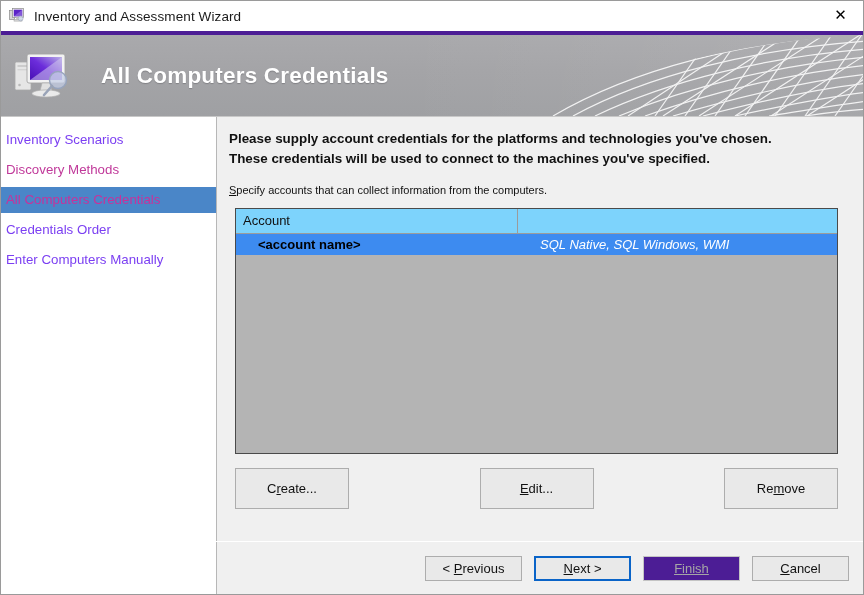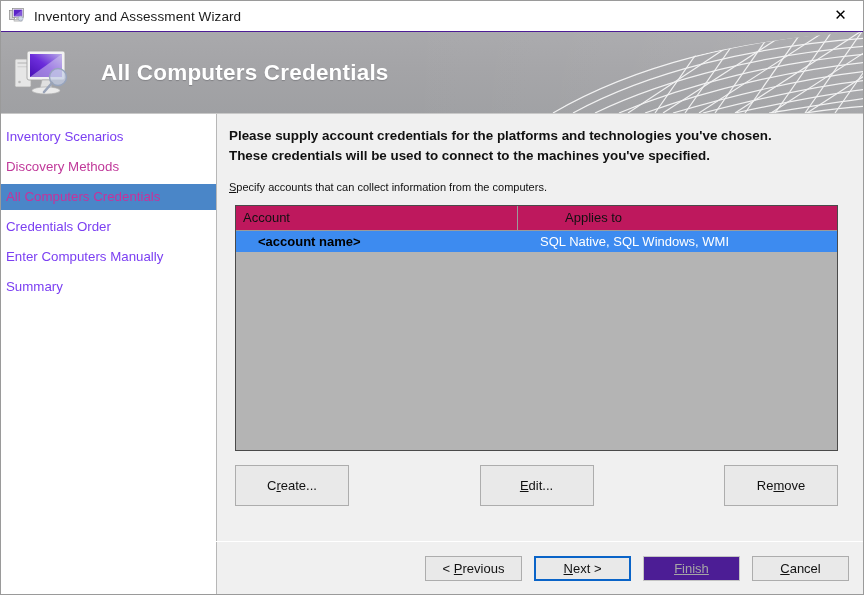--- a/index.html
+++ b/index.html
@@ -24,21 +24,21 @@
     overflow: hidden;
   }
 
   
   .titlebar {
     position: relative;
     height: 30px;
     background: #ffffff;
     display: flex;
     align-items: center;
-    border-bottom: 1px solid #4c1d95;
+    border-bottom: 4px solid #4c1d95;
   }
   .titlebar-icon {
     width: 18px;
     height: 18px;
     margin-left: 7px;
     margin-right: 8px;
     flex: 0 0 auto;
     position: relative;
   }
   .title-text {
@@ -160,24 +160,23 @@
     height: 246px;
     box-sizing: border-box;
     margin-left: 6px;
     margin-right: 3px;
     display: flex;
     flex-direction: column;
   }
   .list-head {
     display: flex;
     height: 24px;
-    background: #be185d;
+    background: #7dd3fc;
     border-bottom: 1px solid #9b9b9b;
     flex: 0 0 auto;
-    gap: 40px;
   }
   .list-head .col {
     font-size: 13px;
     color: #111111;
     line-height: 24px;
     padding-left: 7px;
     box-sizing: border-box;
     white-space: nowrap;
   }
   .col-account { width: 282px; border-right: 1px solid #9b9b9b; flex: 0 0 auto; }
@@ -198,20 +197,21 @@
   }
   .cell-account {
     width: 282px;
     flex: 0 0 auto;
     color: #000000;
     font-weight: bold;
   }
   .cell-applies {
     flex: 1 1 auto;
     color: #ffffff;
+    font-style: italic;
   }
   .list-body {
     flex: 1 1 auto;
     background: #b4b4b4;
   }
 
   
   .action-row {
     display: flex;
     margin-top: 14px;
@@ -367,33 +367,31 @@
   </div>
 
   <div class="content">
 
     <div class="sidebar">
       <div class="nav-item violet">Inventory Scenarios</div>
       <div class="nav-item magenta">Discovery Methods</div>
       <div class="nav-item selected">All Computers Credentials</div>
       <div class="nav-item violet">Credentials Order</div>
       <div class="nav-item violet">Enter Computers Manually</div>
-      <div class="nav-item violet">Summary</div>
     </div>
 
     <div class="main">
 
       <p class="instructions">Please supply account credentials for the platforms and technologies you've chosen. These credentials will be used to connect to the machines you've specified.</p>
 
       <p class="subtext"><span class="accel">S</span><span>pecify accounts that can collect information from the computers.</span></p>
 
       <div class="listbox">
         <div class="list-head">
           <div class="col col-account">Account</div>
-          <div class="col col-applies">Applies to</div>
         </div>
         <div class="list-row">
           <div class="cell cell-account">&lt;account name&gt;</div>
           <div class="cell cell-applies">SQL Native, SQL Windows, WMI</div>
         </div>
         <div class="list-body"></div>
       </div>
 
       <div class="action-row">
         <button class="btn btn-action"><span>C</span><span class="accel">r</span><span>eate...</span></button>

